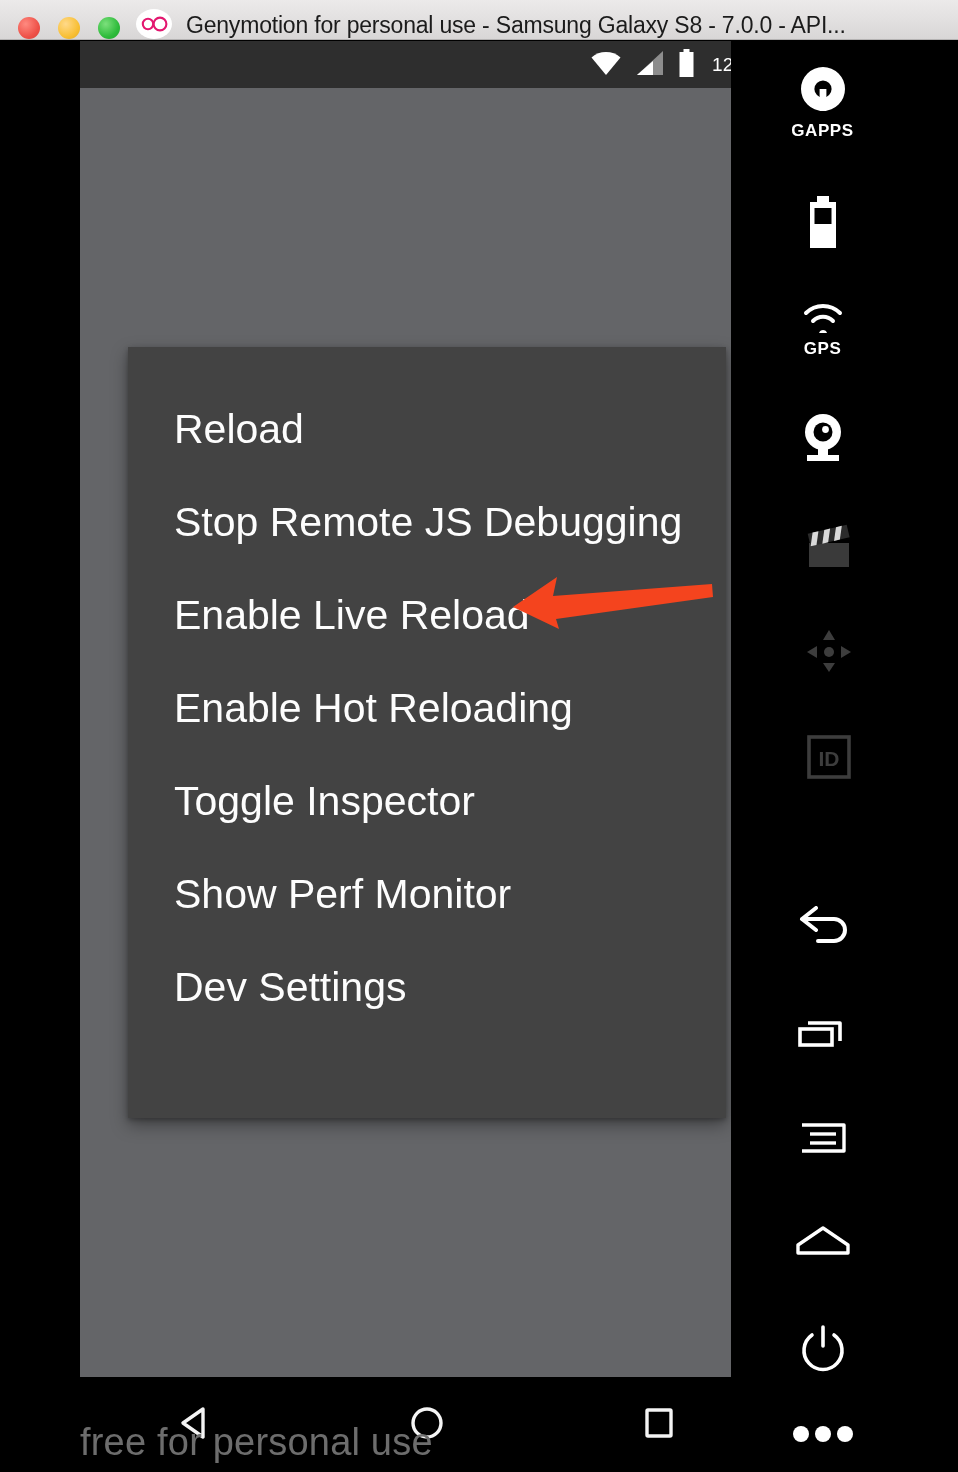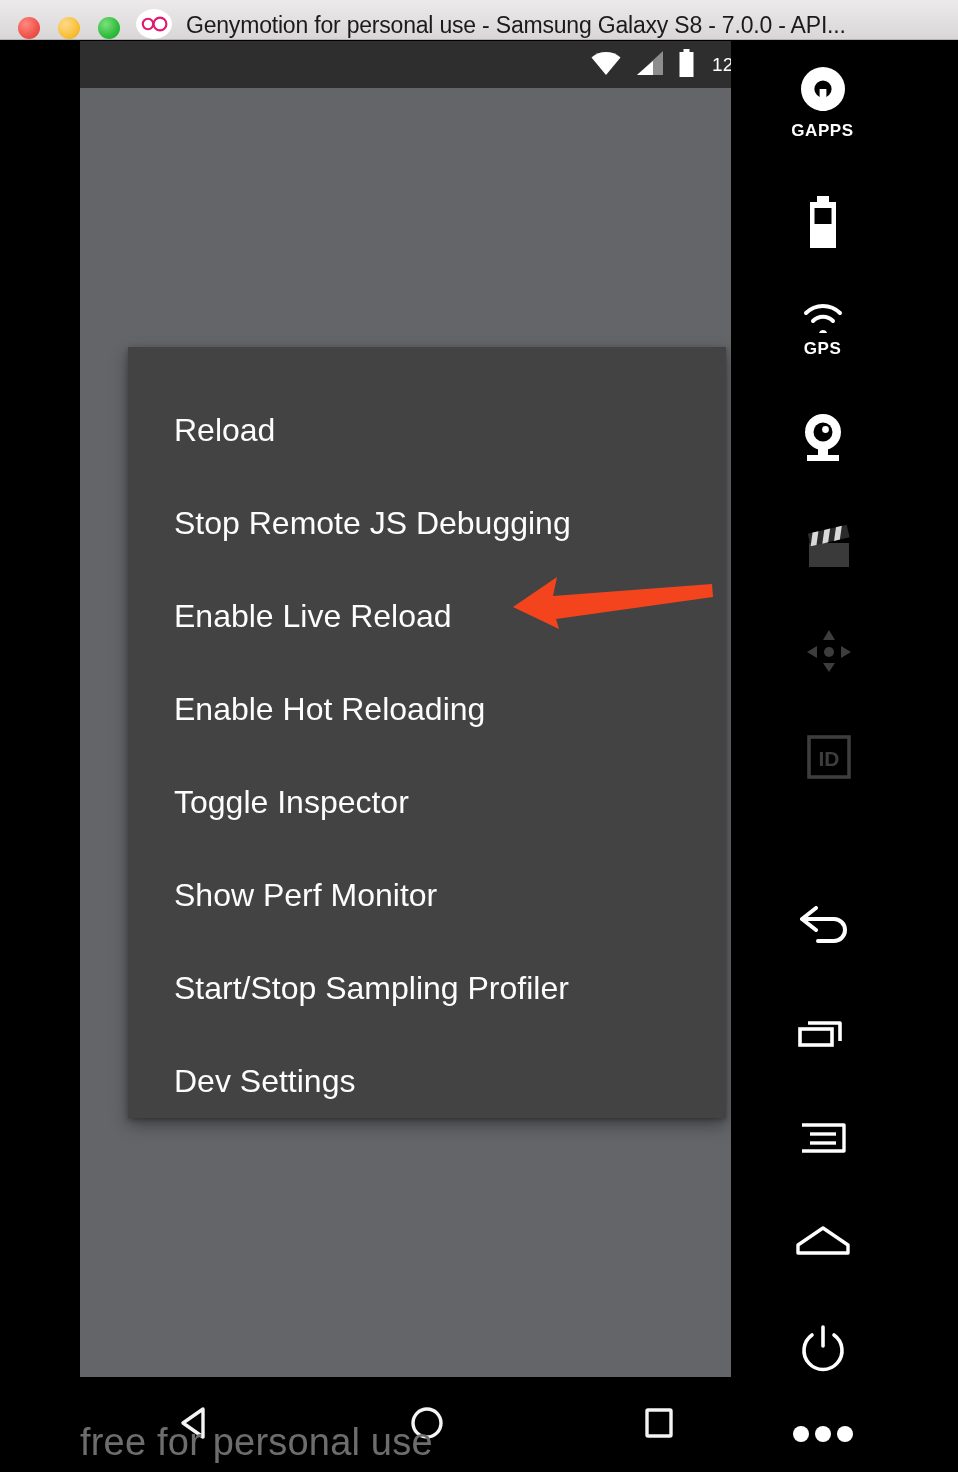--- a/index.html
+++ b/index.html
@@ -67,21 +67,21 @@
   
   #dev-dialog {
     position: absolute; left: 48px; top: 306px;
     width: 598px; height: 771px;
     background: #434343;
     box-shadow: 0 7px 16px rgba(0,0,0,0.36), 0 2px 5px rgba(0,0,0,0.28);
     padding-top: 36px;
   }
   .menu-item {
     color: #fdfdfd;
-    font-size: 32px;
+    font-size: 41px;
     line-height: 1;
     padding: 0 0 0 46px;
     height: 93px;
     display: flex; align-items: center;
     white-space: nowrap;
   }
 
   
   #arrow-annotation {
     position: absolute; left: 385px; top: 222px;
@@ -165,21 +165,20 @@
       <span id="status-clock">12:54</span>
     </div>
 
     <div id="dev-dialog">
       <div class="menu-item">Reload</div>
       <div class="menu-item">Stop Remote JS Debugging</div>
       <div class="menu-item">Enable Live Reload</div>
       <div class="menu-item">Enable Hot Reloading</div>
       <div class="menu-item">Toggle Inspector</div>
       <div class="menu-item">Show Perf Monitor</div>
-      <div class="menu-item">Start/Stop Sampling Profiler</div>
       <div class="menu-item">Dev Settings</div>
 
       <div id="arrow-annotation">
         <svg width="200" height="60" viewBox="0 0 200 60">
           <path d="M0 38 L44 8 L40 27 L199 15 L200 28 L43 50 L46 60 Z" fill="#f4441e"></path>
         </svg>
       </div>
     </div>
   </div>
 

